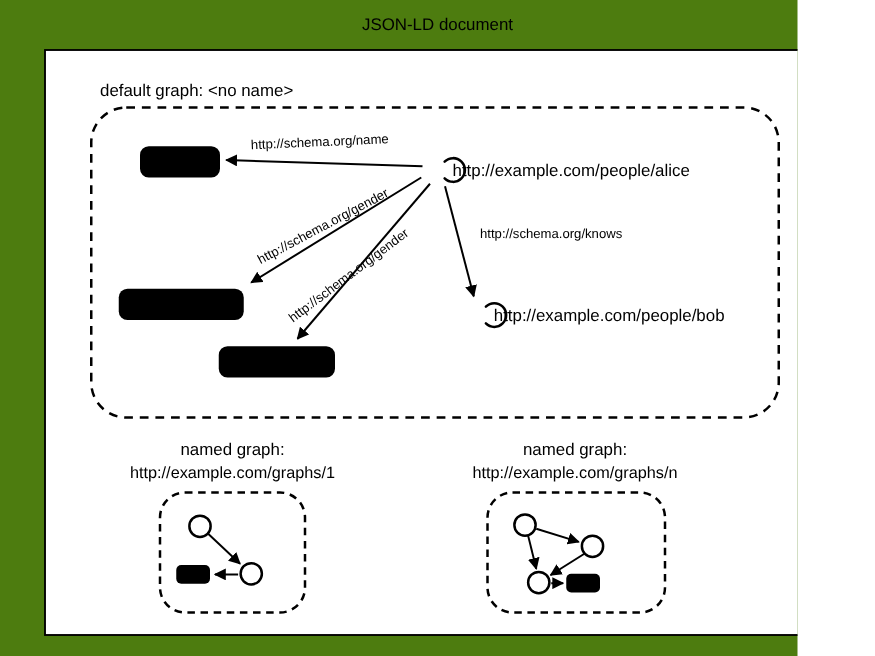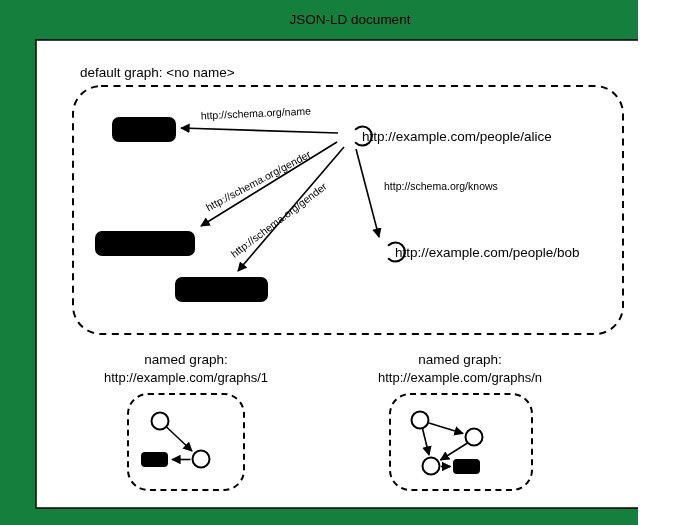--- a/index.html
+++ b/index.html
@@ -4,21 +4,21 @@
 <style>
   html, body {
     margin: 0;
     padding: 0;
     background: #ffffff;
   }
   .figure {
     position: relative;
     width: 638px;
     height: 525px;
-    background: #15803d;
+    background: #4d7c0f;
     font-family: "Liberation Sans", sans-serif;
     overflow: hidden;
   }
   svg { display: block; }
   text {
     font-family: "Liberation Sans", sans-serif;
     fill: #000;
   }
   .title-text   { font-size: 13.5px; }
   .muted-text   { font-size: 13.5px; }

